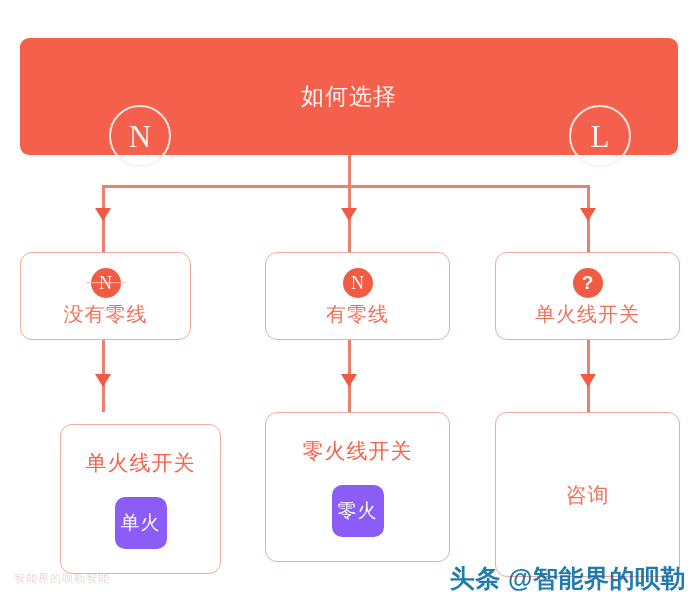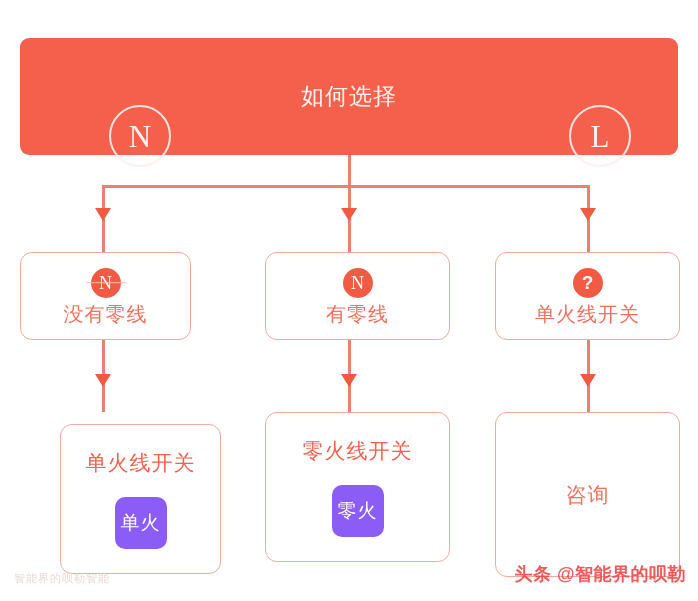--- a/index.html
+++ b/index.html
@@ -97,21 +97,21 @@
 
   
   .wm-left{
     position:absolute;left:6px;top:571px;
     font-size:11px;color:#E9D9D4;letter-spacing:1px;
     white-space:nowrap;
     margin-left:8px;
   }
   .wm-right{
     position:absolute;right:12px;top:562px;
-    font-size:18px;color:#ef4444;letter-spacing:0.5px;
+    font-size:25px;color:#0369a1;letter-spacing:0.5px;
     white-space:nowrap;font-weight:bold;opacity:.88;
   }
 </style>
 </head>
 <body>
 
 <div id="stage">
 
   <div class="banner">
     <div class="ring ring-n">

